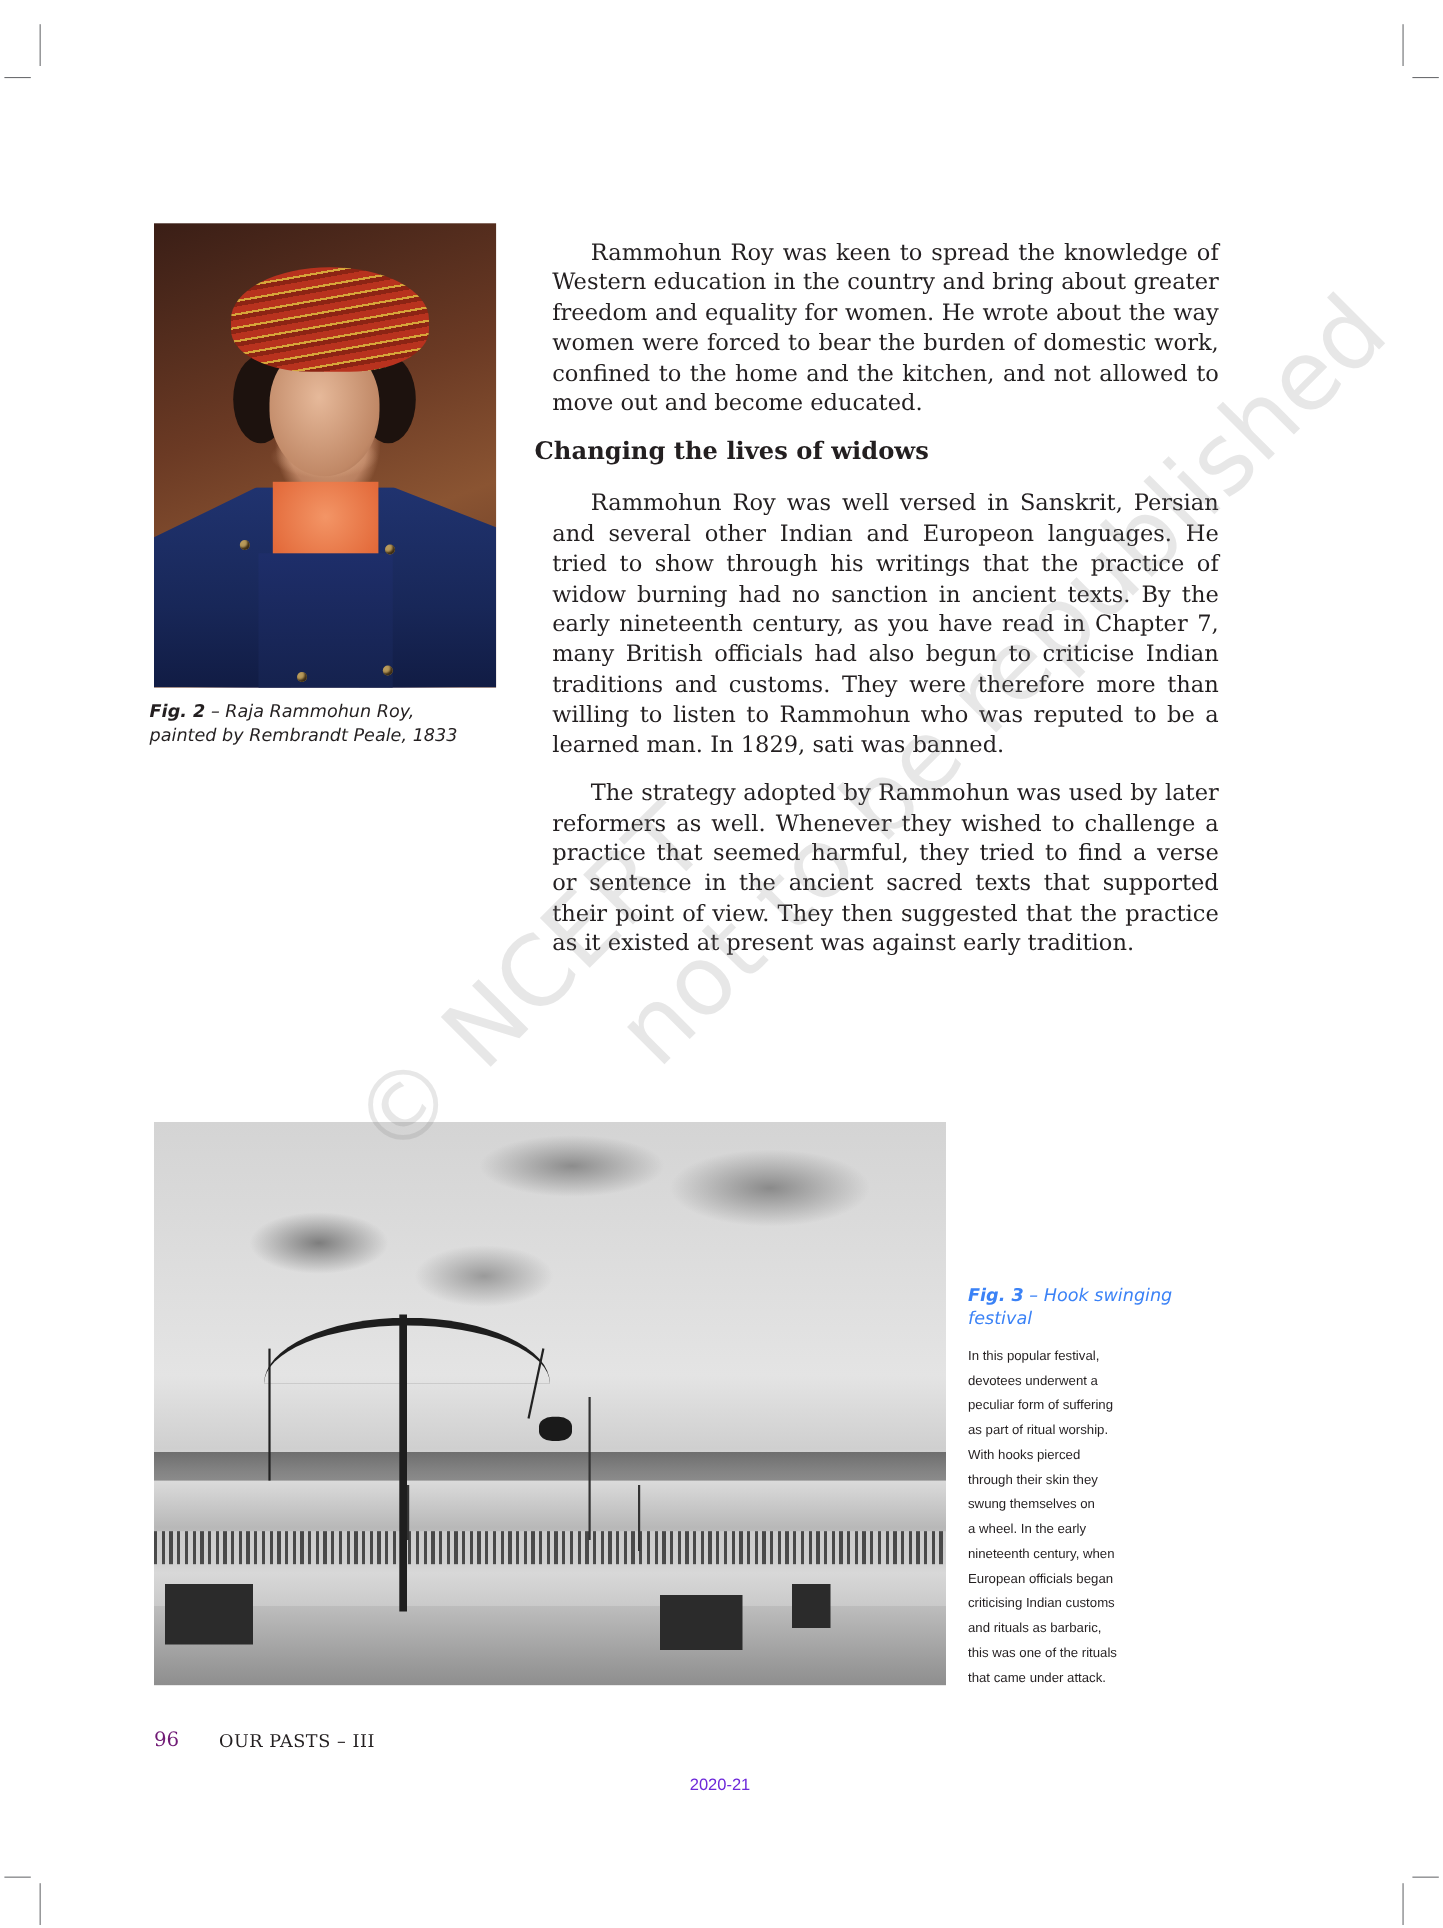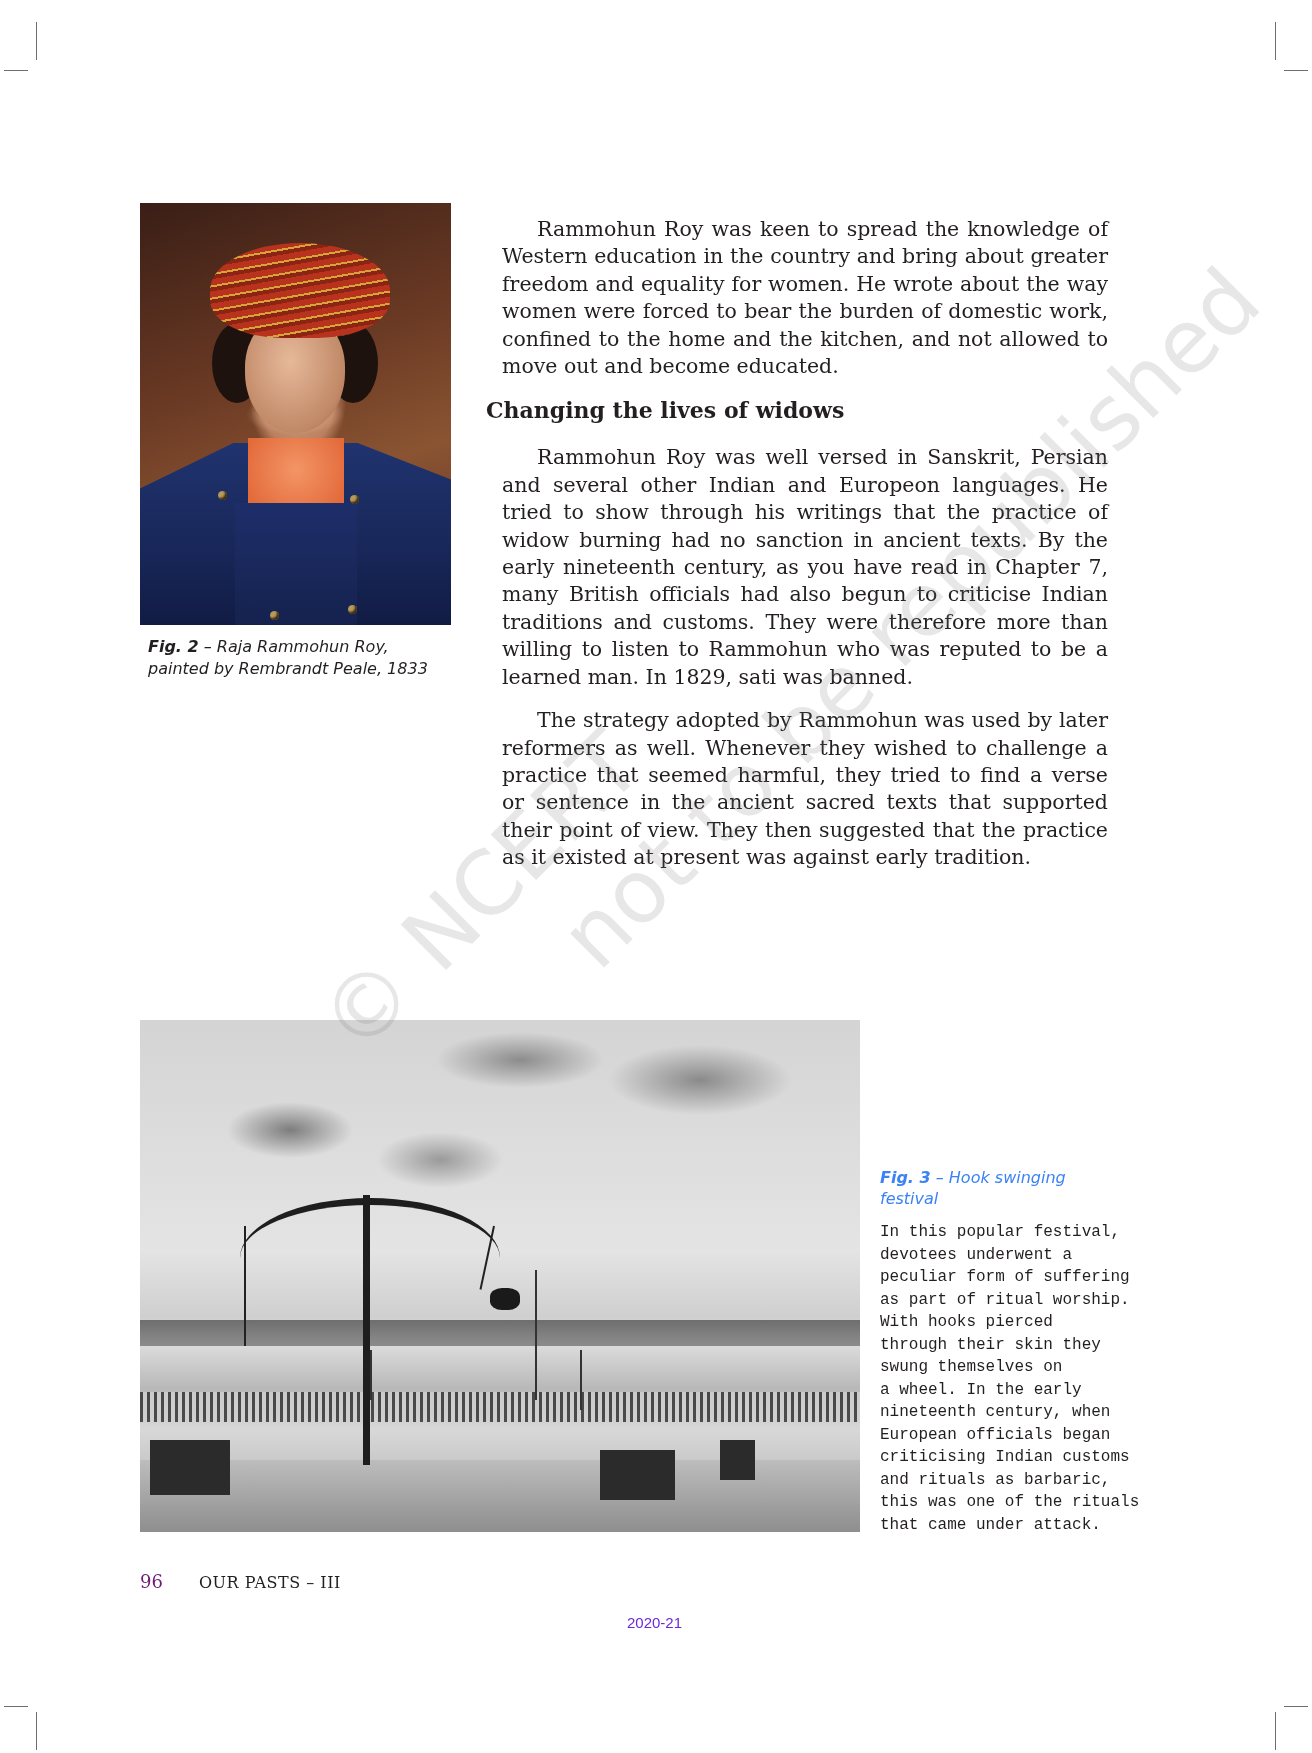--- a/index.html
+++ b/index.html
@@ -41,21 +41,21 @@
       position: absolute; left: 108px; top: 235px; width: 96px; height: 80px;
       background: radial-gradient(ellipse at 50% 40%, #f39566 0%, #e36a3a 80%);
     }
     .portrait .vest {
       position: absolute; left: 95px; top: 300px; width: 122px; height: 122px;
       background: linear-gradient(180deg, #1e2e6a, #15224e);
     }
     .portrait .btn { position: absolute; width: 9px; height: 9px; border-radius: 50%; background: #b89a5a; box-shadow: inset -2px -2px 2px #3a2a14; }
 
     .fig2-caption {
-      position: absolute; left: 148px; top: 636px; width: 320px;
+      position: absolute; left: 136px; top: 636px; width: 320px;
       font-family: "DejaVu Sans", sans-serif; font-style: italic; font-size: 16px; line-height: 22px; color: #231f20;
     }
     .fig2-caption .lbl { font-weight: bold; }
 
     .body-col {
       position: absolute; left: 486px; top: 200px; width: 638px;
       font-family: "DejaVu Serif", serif; font-size: 20.5px; line-height: 27.4px; color: #231f20;
       text-align: justify;
     }
     .body-col p { margin: 16px; }
@@ -92,21 +92,21 @@
     .engraving .mast { position: absolute; width: 2px; background: #333; }
     .engraving .palanquin { position: absolute; background: #2b2b2b; }
 
     .fig3-caption {
       position: absolute; left: 880px; top: 1167px; width: 240px;
       font-family: "DejaVu Sans", sans-serif; font-style: italic; font-size: 16px; line-height: 21px; color: #3b82f6;
     }
     .fig3-caption .lbl { font-weight: bold; }
     .fig3-desc {
       position: absolute; left: 880px; top: 1221px; width: 245px;
-      font-family: Liberation Mono, monospace; font-size: 16px; line-height: 22.5px; color: #231f20;
+      font-family: Liberation Sans, sans-serif; font-size: 12px; line-height: 22.5px; color: #231f20;
     }
     .fig3-desc span { display: block; white-space: nowrap; }
 
     .watermark {
       position: absolute; left: 300px; top: 1000px; width: 900px;
       transform: rotate(-45deg); transform-origin: left top;
       font-family: "DejaVu Sans", sans-serif; font-size: 88px; color: rgba(120,120,120,0.18);
       white-space: nowrap; pointer-events: none;
     }
     .watermark .l2 { position: absolute; left: 230px; top: 110px; }

